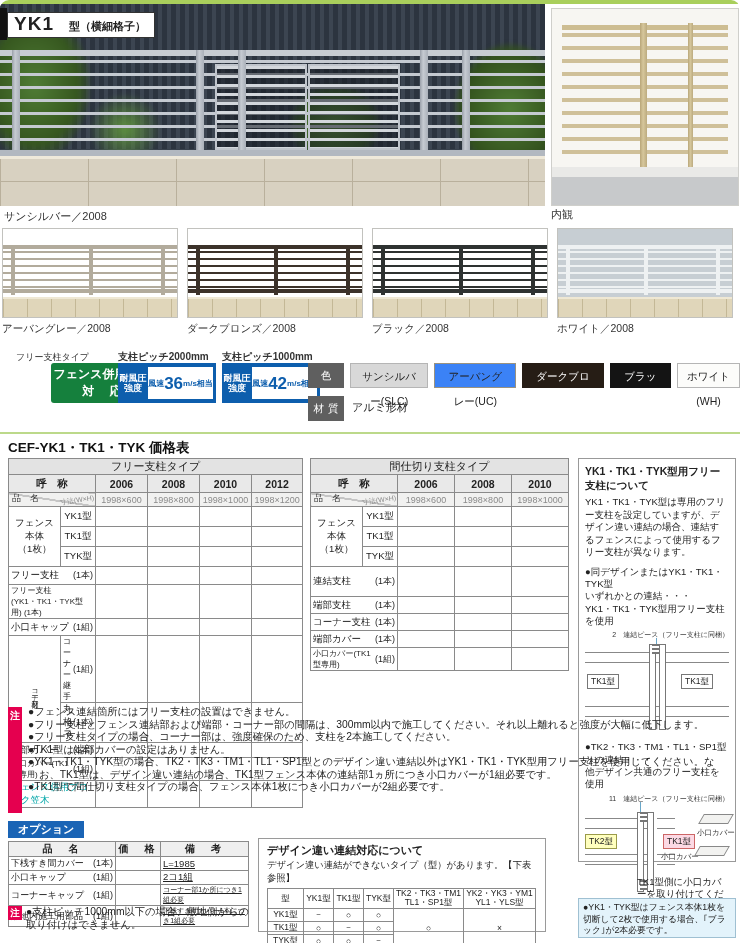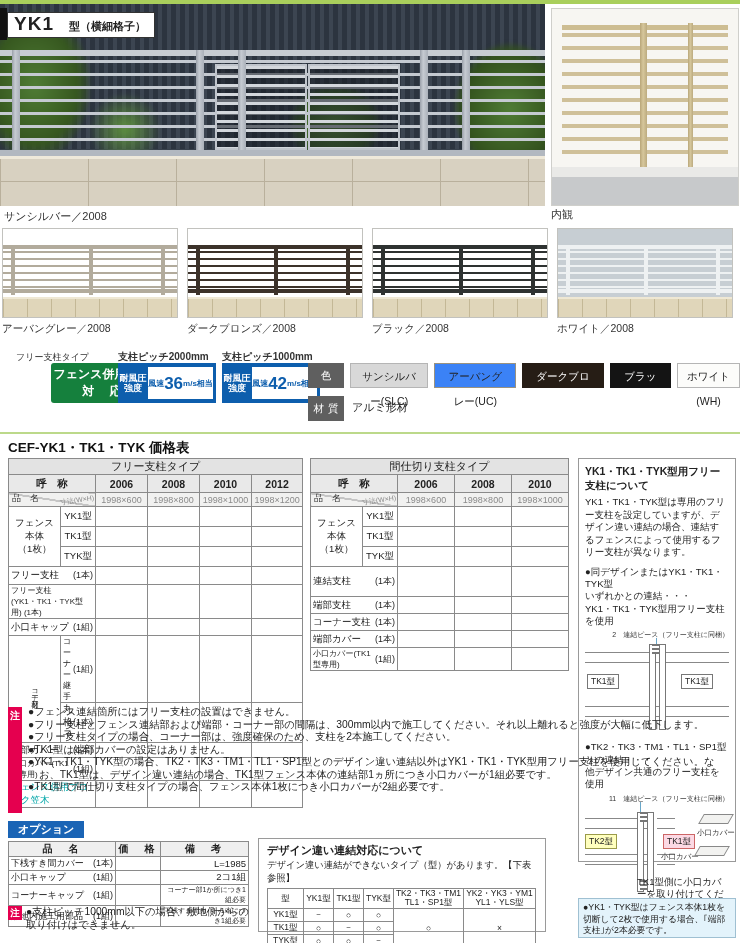--- a/index.html
+++ b/index.html
@@ -1,17 +1,17 @@
 <!DOCTYPE html>
 <html><head>
 <meta charset="utf-8">
 <style>
   html,body{margin:0;padding:0;background:#fff;}
   #page{position:relative;width:740px;height:943px;background:#fff;overflow:hidden;
-        font-family:"Liberation Sans","DejaVu Sans",sans-serif;color:#222;}
+        font-family:"Liberation Sans","DejaVu Sans",sans-serif;color:#222;border-radius:9px;}
   .abs{position:absolute;}
   .pre{white-space:pre-line;}
 
   
   .top-strip{left:0;top:0;width:740px;height:4px;background:#a9cf5c;}
   .mid-divider{left:0;top:432px;width:740px;height:2px;background:#bcd98a;}
 
   
   .hero{left:0;top:4px;width:545px;height:202px;background:#39424d;overflow:hidden;}
   .hero-wall{position:absolute;left:0;top:0;width:100%;height:72%;
@@ -142,21 +142,21 @@
   .notes{left:28px;top:706px;width:706px;}
   .note-line{margin:0;padding-left:11px;text-indent:-11px;font-size:10.3px;line-height:1.22;color:#222;}
 
   
   .opt-badge{left:8px;top:821px;background:#1a64b5;color:#fff;font-size:11px;font-weight:bold;padding:1px 10px;}
   .opt-table{left:8px;top:841px;width:240px;border-collapse:collapse;table-layout:fixed;}
   .opt-table th,.opt-table td{border:1px solid #8a8a8a;font-weight:normal;padding:0 2px;box-sizing:border-box;}
   .opt-table th{background:#efefef;font-size:10px;font-weight:bold;letter-spacing:3px;text-align:center;height:15px;}
   .opt-table td{height:14px;}
   .opt-name{font-size:9px;}
-  .opt-note{font-size:7px;text-align:right;color:#222;}
+  .opt-note{font-size:7px;text-align:left;color:#222;text-decoration:underline;}
   .opt-note.big{font-size:9.5px;}
   .opt-note-row{left:8px;top:906px;width:244px;display:flex;gap:4px;}
   .mini-chu{width:14px;height:14px;background:#e5004f;color:#fff;font-size:9.5px;font-weight:bold;
             text-align:center;line-height:14px;flex:none;}
   .opt-caution{font-size:10.3px;line-height:1.25;color:#222;}
 
   
   .design-box{left:258px;top:838px;width:288px;height:94px;border:1px solid #9a9a9a;box-sizing:border-box;padding:4px 8px;}
   .ds-title{font-size:11px;font-weight:bold;}
   .ds-sub{font-size:9.3px;margin-top:1px;}
@@ -708,15 +708,15 @@
       <tr>
         <td>TYK型</td>
         <td>○</td>
         <td>○</td>
         <td>－</td>
       </tr>
     </tbody>
       </table>
   </div>
 
-  <div class="abs br-note">●YK1・TYK型はフェンス本体1枚を切断して2枚で使用する場合、｢端部支柱｣が2本必要です。</div>
+  <div class="abs br-note">●YK1・TYK型はフェンス本体1枚を切断して2枚で使用する場合、｢ブラック｣が2本必要です。</div>
 
 </div>
 
 </body></html>

